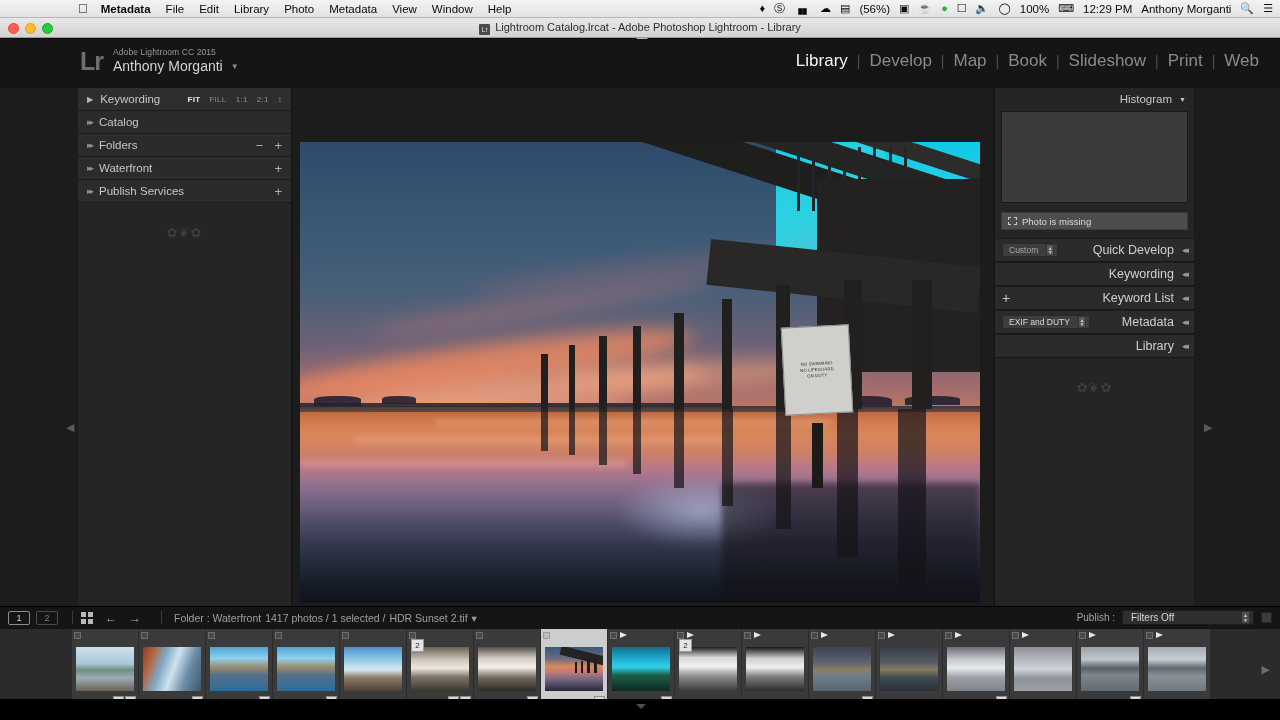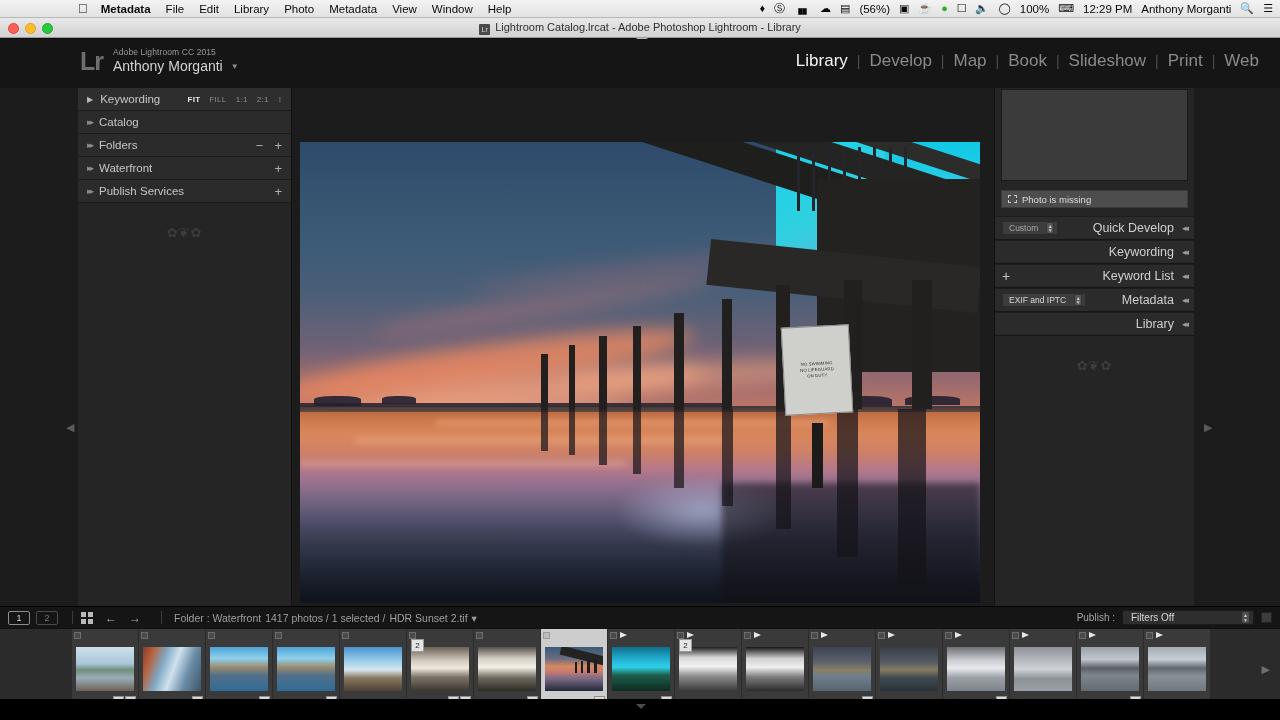--- a/index.html
+++ b/index.html
@@ -469,20 +469,24 @@
           </div>
           <div class="tsep"></div>
           <span class="rot">↵</span>
           <span class="rot">↲</span>
           <div class="tbtn" style="margin-left:4px">☻</div>
           <span class="tdrop">▼</span>
         </div>
       </div>
 
       <div class="panel-r">
+        <div class="hist-head">
+          <span class="ttl">Histogram</span>
+          <span class="tri">▼</span>
+        </div>
         <div class="histbox"></div>
         <div class="missing">
           <span class="bx"></span>
           <span class="lbl">Photo is missing</span>
         </div>
 
         <div class="prrow" style="margin-top:8px">
           <span class="minisel">
             <span class="v">Custom</span>
             <span class="sp">▲<br>▼</span>
@@ -497,21 +501,21 @@
         </div>
 
         <div class="prrow">
           <span class="plus">+</span>
           <span class="ttl">Keyword List</span>
           <span class="dblarrow">◂◂</span>
         </div>
 
         <div class="prrow">
           <span class="minisel">
-            <span class="v lit">EXIF and IPTC</span>
+            <span class="v lit">EXIF and DUTY</span>
             <span class="sp">▲<br>▼</span>
           </span>
           <span class="ttl">Metadata</span>
           <span class="dblarrow">◂◂</span>
         </div>
 
         <div class="prrow">
           <span class="ttl">Library</span>
           <span class="dblarrow">◂◂</span>
         </div>

